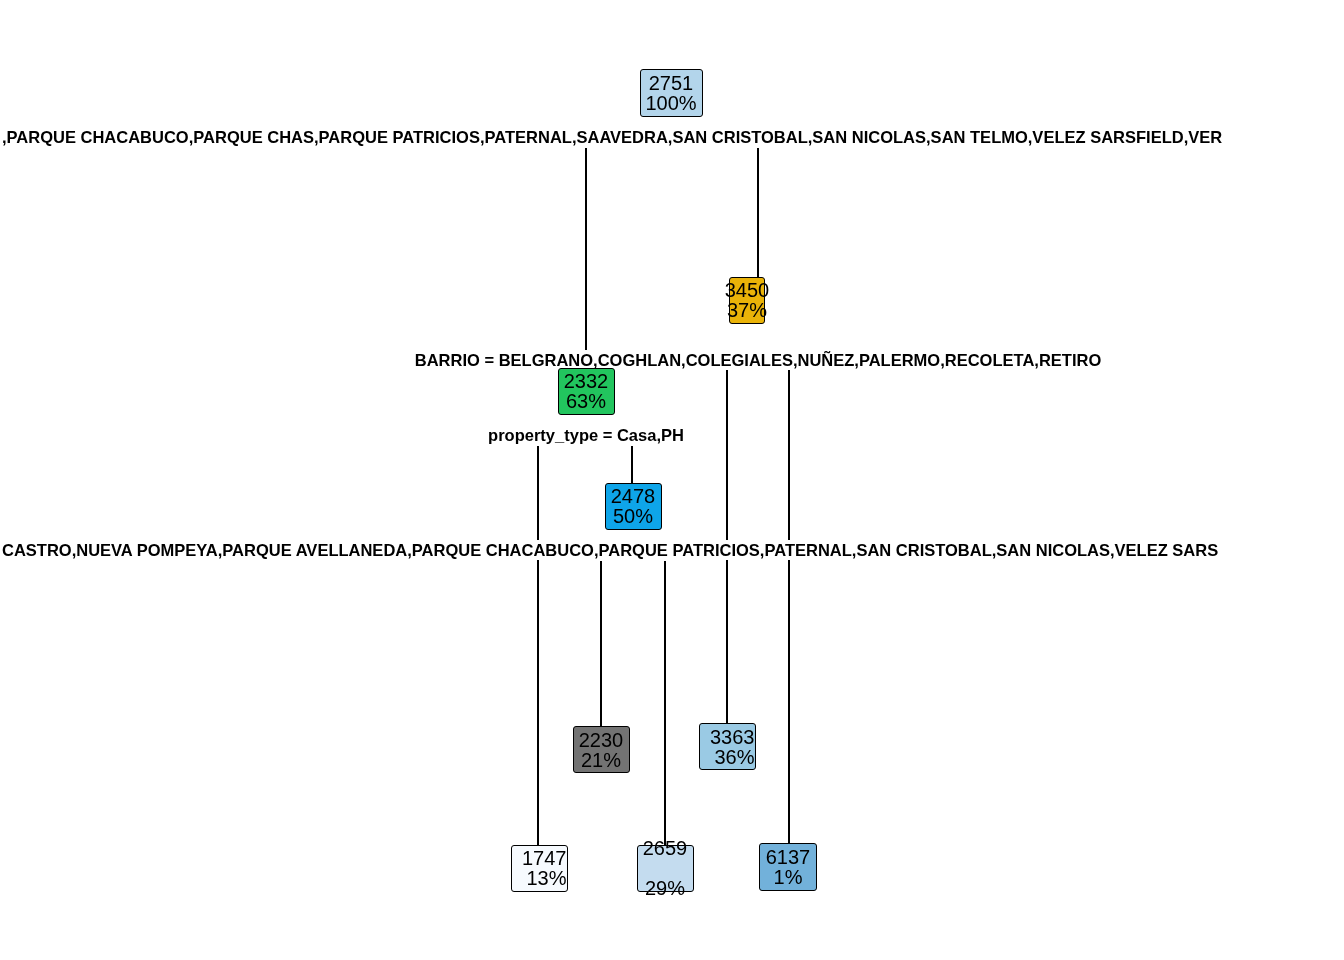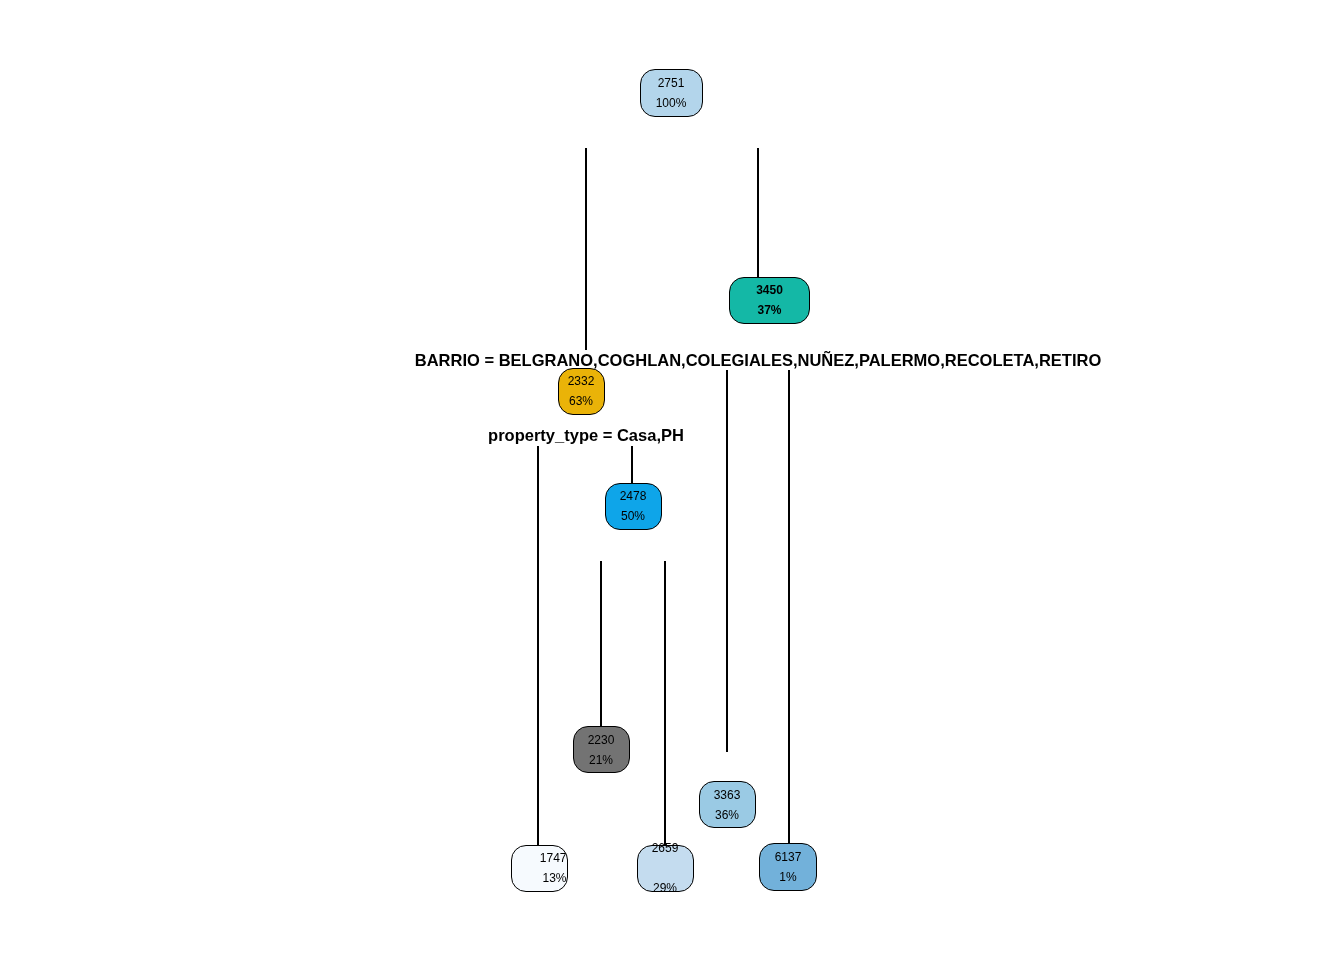--- a/index.html
+++ b/index.html
@@ -32,67 +32,69 @@
     background: #ffffff;
     padding: 0 2px;
   }
   .split-label.centered {
     transform: translateX(-50%);
   }
   .node {
     position: absolute;
     z-index: 3;
     border: 1.3px solid #000000;
-    border-radius: 15px;
+    border-radius: 3px;
     box-sizing: border-box;
     display: flex;
     flex-direction: column;
     align-items: center;
     justify-content: center;
-    font-size: 12px;
+    font-size: 20px;
     line-height: 20px;
     color: #000000;
     text-align: center;
   }
 </style>
 </head>
 <body>
 
 <div id="stage">
     <div class="branch" style="left: 585.3px; top: 148px; height: 220px; background: rgb(0, 0, 0);"></div>
     <div class="branch" style="left: 757.3px; top: 148px; height: 129px; background: rgb(0, 0, 0);"></div>
     <div class="branch" style="left: 726.3px; top: 355px; height: 397px; background: rgb(0, 0, 0);"></div>
     <div class="branch" style="left: 788.3px; top: 355px; height: 489px; background: rgb(0, 0, 0);"></div>
     <div class="branch" style="left: 537.3px; top: 446px; height: 399px; background: rgb(0, 0, 0);"></div>
     <div class="branch" style="left: 631.3px; top: 446px; height: 37px; background: rgb(0, 0, 0);"></div>
     <div class="branch" style="left: 600.3px; top: 561px; height: 191px; background: rgb(0, 0, 0);"></div>
     <div class="branch" style="left: 664.3px; top: 561px; height: 284px; background: rgb(0, 0, 0);"></div>
+    <div class="split-label" style="left: 0px; top: 127px;">,PARQUE CHACABUCO,PARQUE CHAS,PARQUE PATRICIOS,PATERNAL,SAAVEDRA,SAN CRISTOBAL,SAN NICOLAS,SAN TELMO,VELEZ SARSFIELD,VER</div>
     <div class="split-label centered" style="left: 758px; top: 334px; margin-top: 16px;">BARRIO = BELGRANO,COGHLAN,COLEGIALES,NUÑEZ,PALERMO,RECOLETA,RETIRO</div>
     <div class="split-label centered" style="left: 586px; top: 425px;">property_type = Casa,PH</div>
+    <div class="split-label" style="left: 0px; top: 540px;">CASTRO,NUEVA POMPEYA,PARQUE AVELLANEDA,PARQUE CHACABUCO,PARQUE PATRICIOS,PATERNAL,SAN CRISTOBAL,SAN NICOLAS,VELEZ SARS</div>
     <div class="node" style="left: 639.5px; top: 69px; width: 63px; height: 48px; background: rgb(179, 213, 235); border-color: rgb(0, 0, 0);">
       <div>2751</div>
       <div>100%</div>
     </div>
-    <div class="node" style="left: 729px; top: 276.5px; width: 81px; height: 47px; background: #14b8a6; border-color: rgb(0, 0, 0); font-weight: bold;">
+    <div class="node" style="left: 729px; top: 276.5px; width: 36px; height: 47px; background: #eab308; border-color: rgb(0, 0, 0);">
       <div>3450</div>
       <div>37%</div>
     </div>
-    <div class="node" style="left: 557.5px; top: 367.5px; width: 47px; height: 47px; background: #eab308; border-color: rgb(0, 0, 0);">
+    <div class="node" style="left: 557.5px; top: 367.5px; width: 57px; height: 47px; background: #22c55e; border-color: rgb(0, 0, 0);">
       <div>2332</div>
       <div>63%</div>
     </div>
     <div class="node" style="left: 604.5px; top: 482.5px; width: 57px; height: 47px; background: #0ea5e9; border-color: rgb(0, 0, 0);">
       <div>2478</div>
       <div>50%</div>
     </div>
     <div class="node" style="left: 572.5px; top: 726px; width: 57px; height: 47px; background: #737373; border-color: rgb(0, 0, 0);">
       <div>2230</div>
       <div>21%</div>
     </div>
-    <div class="node" style="left: 698.5px; top: 781px; width: 57px; height: 47px; background: rgb(154, 202, 228); border-color: rgb(0, 0, 0);">
+    <div class="node" style="left: 698.5px; top: 723px; width: 57px; height: 47px; background: rgb(154, 202, 228); border-color: rgb(0, 0, 0); align-items: flex-end;">
       <div>3363</div>
       <div>36%</div>
     </div>
     <div class="node" style="left: 510.5px; top: 844.5px; width: 57px; height: 47px; background: rgb(246, 250, 254); border-color: rgb(0, 0, 0); align-items: flex-end;">
       <div>1747</div>
       <div>13%</div>
     </div>
     <div class="node" style="left: 636.5px; top: 844.5px; width: 57px; height: 47px; background: rgb(196, 220, 239); border-color: rgb(0, 0, 0); gap: 20px;">
       <div>2659</div>
       <div>29%</div>

